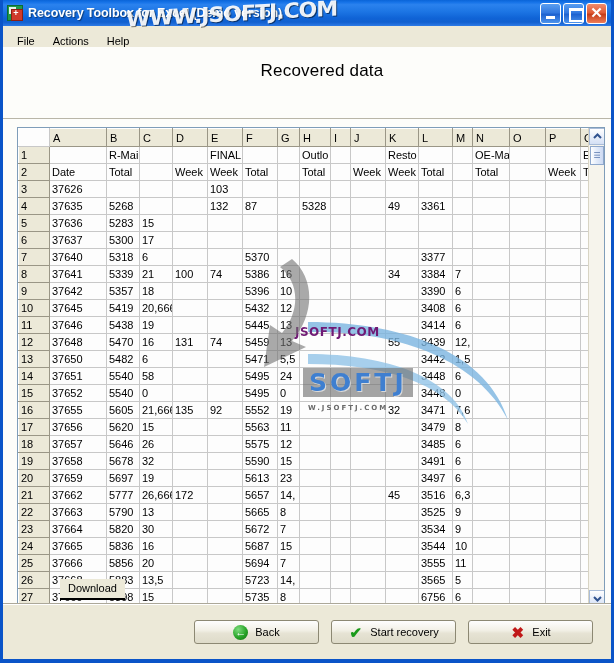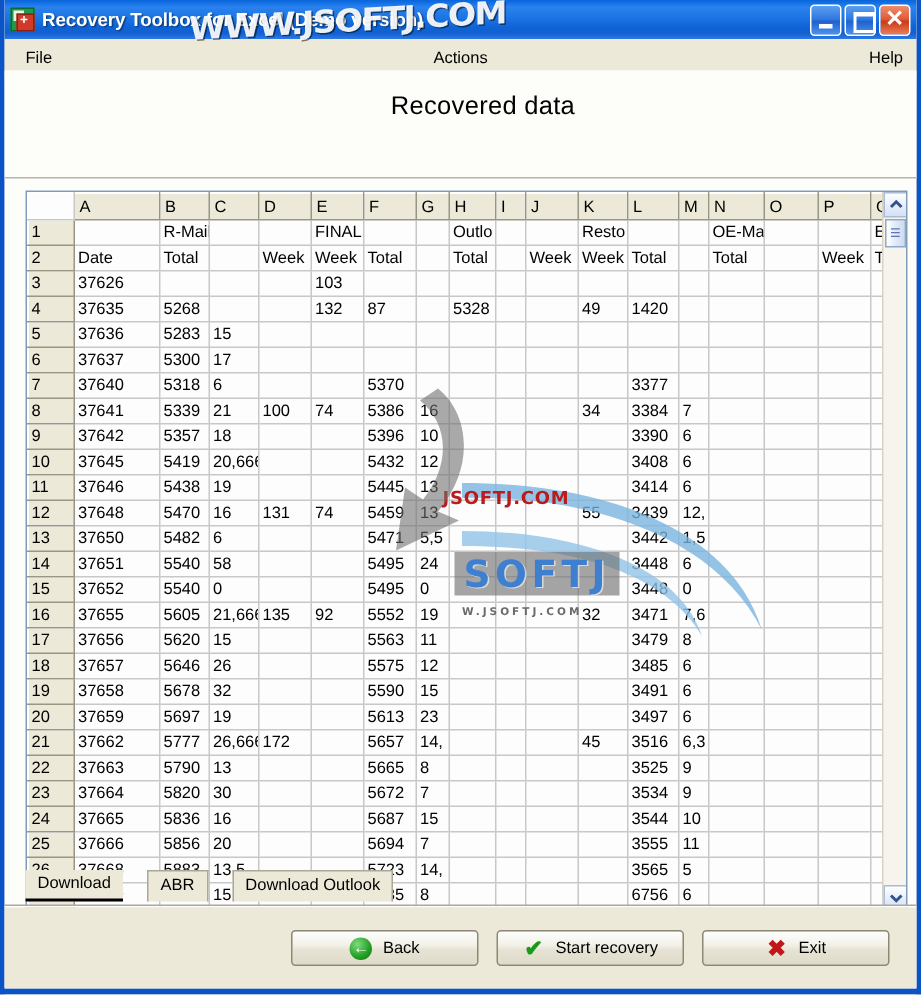--- a/index.html
+++ b/index.html
@@ -99,22 +99,21 @@
     font-family:"Liberation Sans",sans-serif;
     transform: translateY(-1px);
   }
 
   
   #menubar {
     height: 32px;
     background: #ece9d8;
     display: flex; align-items: center;
     padding-left: 5px;
-    border-bottom: 6px solid #0ea5e9;
-    justify-content: space-between;
+    border-bottom: 2px solid #0ea5e9;
   }
   .menu-item {
     font-size: 11px; color: #000;
     padding: 2px 9px;
     cursor: pointer;
     white-space: nowrap;
   }
 
   
   #client {
@@ -229,20 +228,21 @@
   }
   .grip { font-size:8px; color:#5b79ad; letter-spacing:0px;}
 
   
   #tabstrip {
     position:absolute;
     left: 14px; bottom: 58px;
     height: 22px;
     display:flex; align-items:flex-end;
     gap: 16px;
+    flex-direction: column;
   }
   .tab {
     font-size: 11px;
     padding: 3px 8px 4px 8px;
     background:#ece9d8;
     border:1px solid #aca899;
     border-bottom:none;
     cursor:pointer;
     color:#000;
     line-height: 13px;
@@ -320,21 +320,21 @@
     background: rgba(110,110,110,.62);
     padding: 0 6px;
     letter-spacing: 3px;
     text-shadow: 1px 1px 0 rgba(255,255,255,.6);
   }
   #wm-jsoftj {
     left: 292px; top: 325px;
     z-index: 32;
     font-family: "DejaVu Sans", sans-serif;
     font-size: 12px; font-weight: bold;
-    color: #b91c1c;
+    color: #701a75;
     letter-spacing: .5px;
     text-align: center;
   }
   #wm-jsoftj-small {
     left: 305px; top: 404px;
     z-index: 32;
     font-family: "DejaVu Sans", sans-serif;
     font-size: 7px; font-weight: bold;
     color: #6a6a6a;
     letter-spacing: 2px;
@@ -484,21 +484,21 @@
                 <td>5268</td>
                 <td></td>
                 <td></td>
                 <td>132</td>
                 <td>87</td>
                 <td></td>
                 <td>5328</td>
                 <td></td>
                 <td></td>
                 <td>49</td>
-                <td>1420</td>
+                <td>3361</td>
                 <td></td>
                 <td></td>
                 <td></td>
                 <td></td>
                 <td></td>
               </tr>
               <tr>
                 <td class="rowhead">5</td>
                 <td>37636</td>
                 <td>5283</td>

